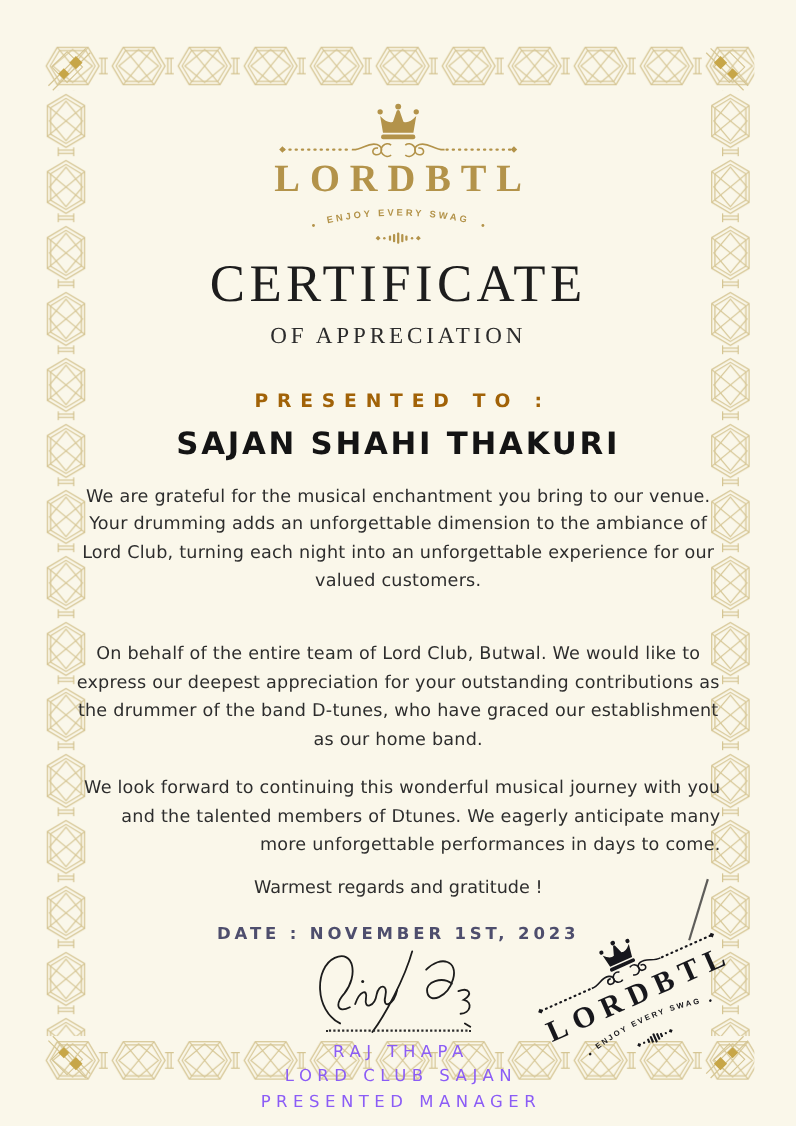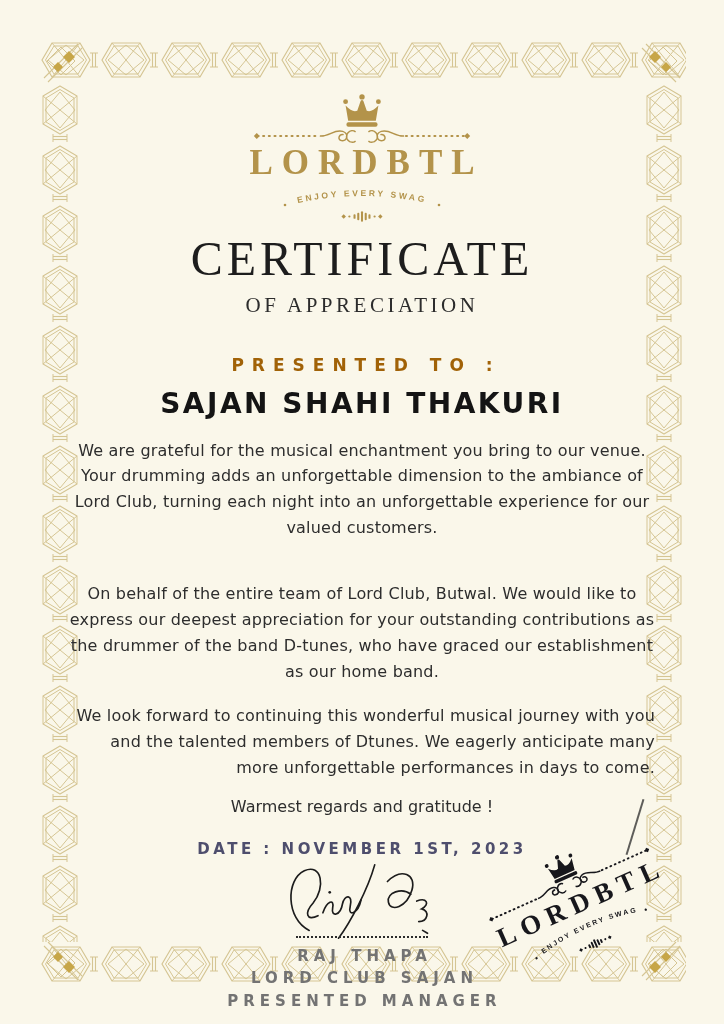--- a/index.html
+++ b/index.html
@@ -78,21 +78,21 @@
     letter-spacing:3.5px;color:#4e4e6d;
   }
 
   
   .sig-block{display:flex;flex-direction:column;align-items:center;margin-top:2px;}
   .signature{line-height:0;margin-bottom:-12px;}
   .dotted-line{
     width:132px;border-bottom:2.5px dotted #2b2b2b;height:0;margin-bottom:7px;
   }
   .sig-name,.sig-org,.sig-role{
-    font-size:15px;font-weight:bold;letter-spacing:5px;color:#737373;
+    font-size:15px;font-weight:normal;letter-spacing:5px;color:#8b5cf6;
     line-height:1.5;text-indent:5px;
   }
 
   
   .stamp{
     position:absolute;right:52px;bottom:70px;width:190px;
     transform:rotate(-24deg);color:#17171c;
   }
   .stamp .wordmark{font-size:27px;letter-spacing:7px;text-indent:7px;}
   .stamp-slash{

